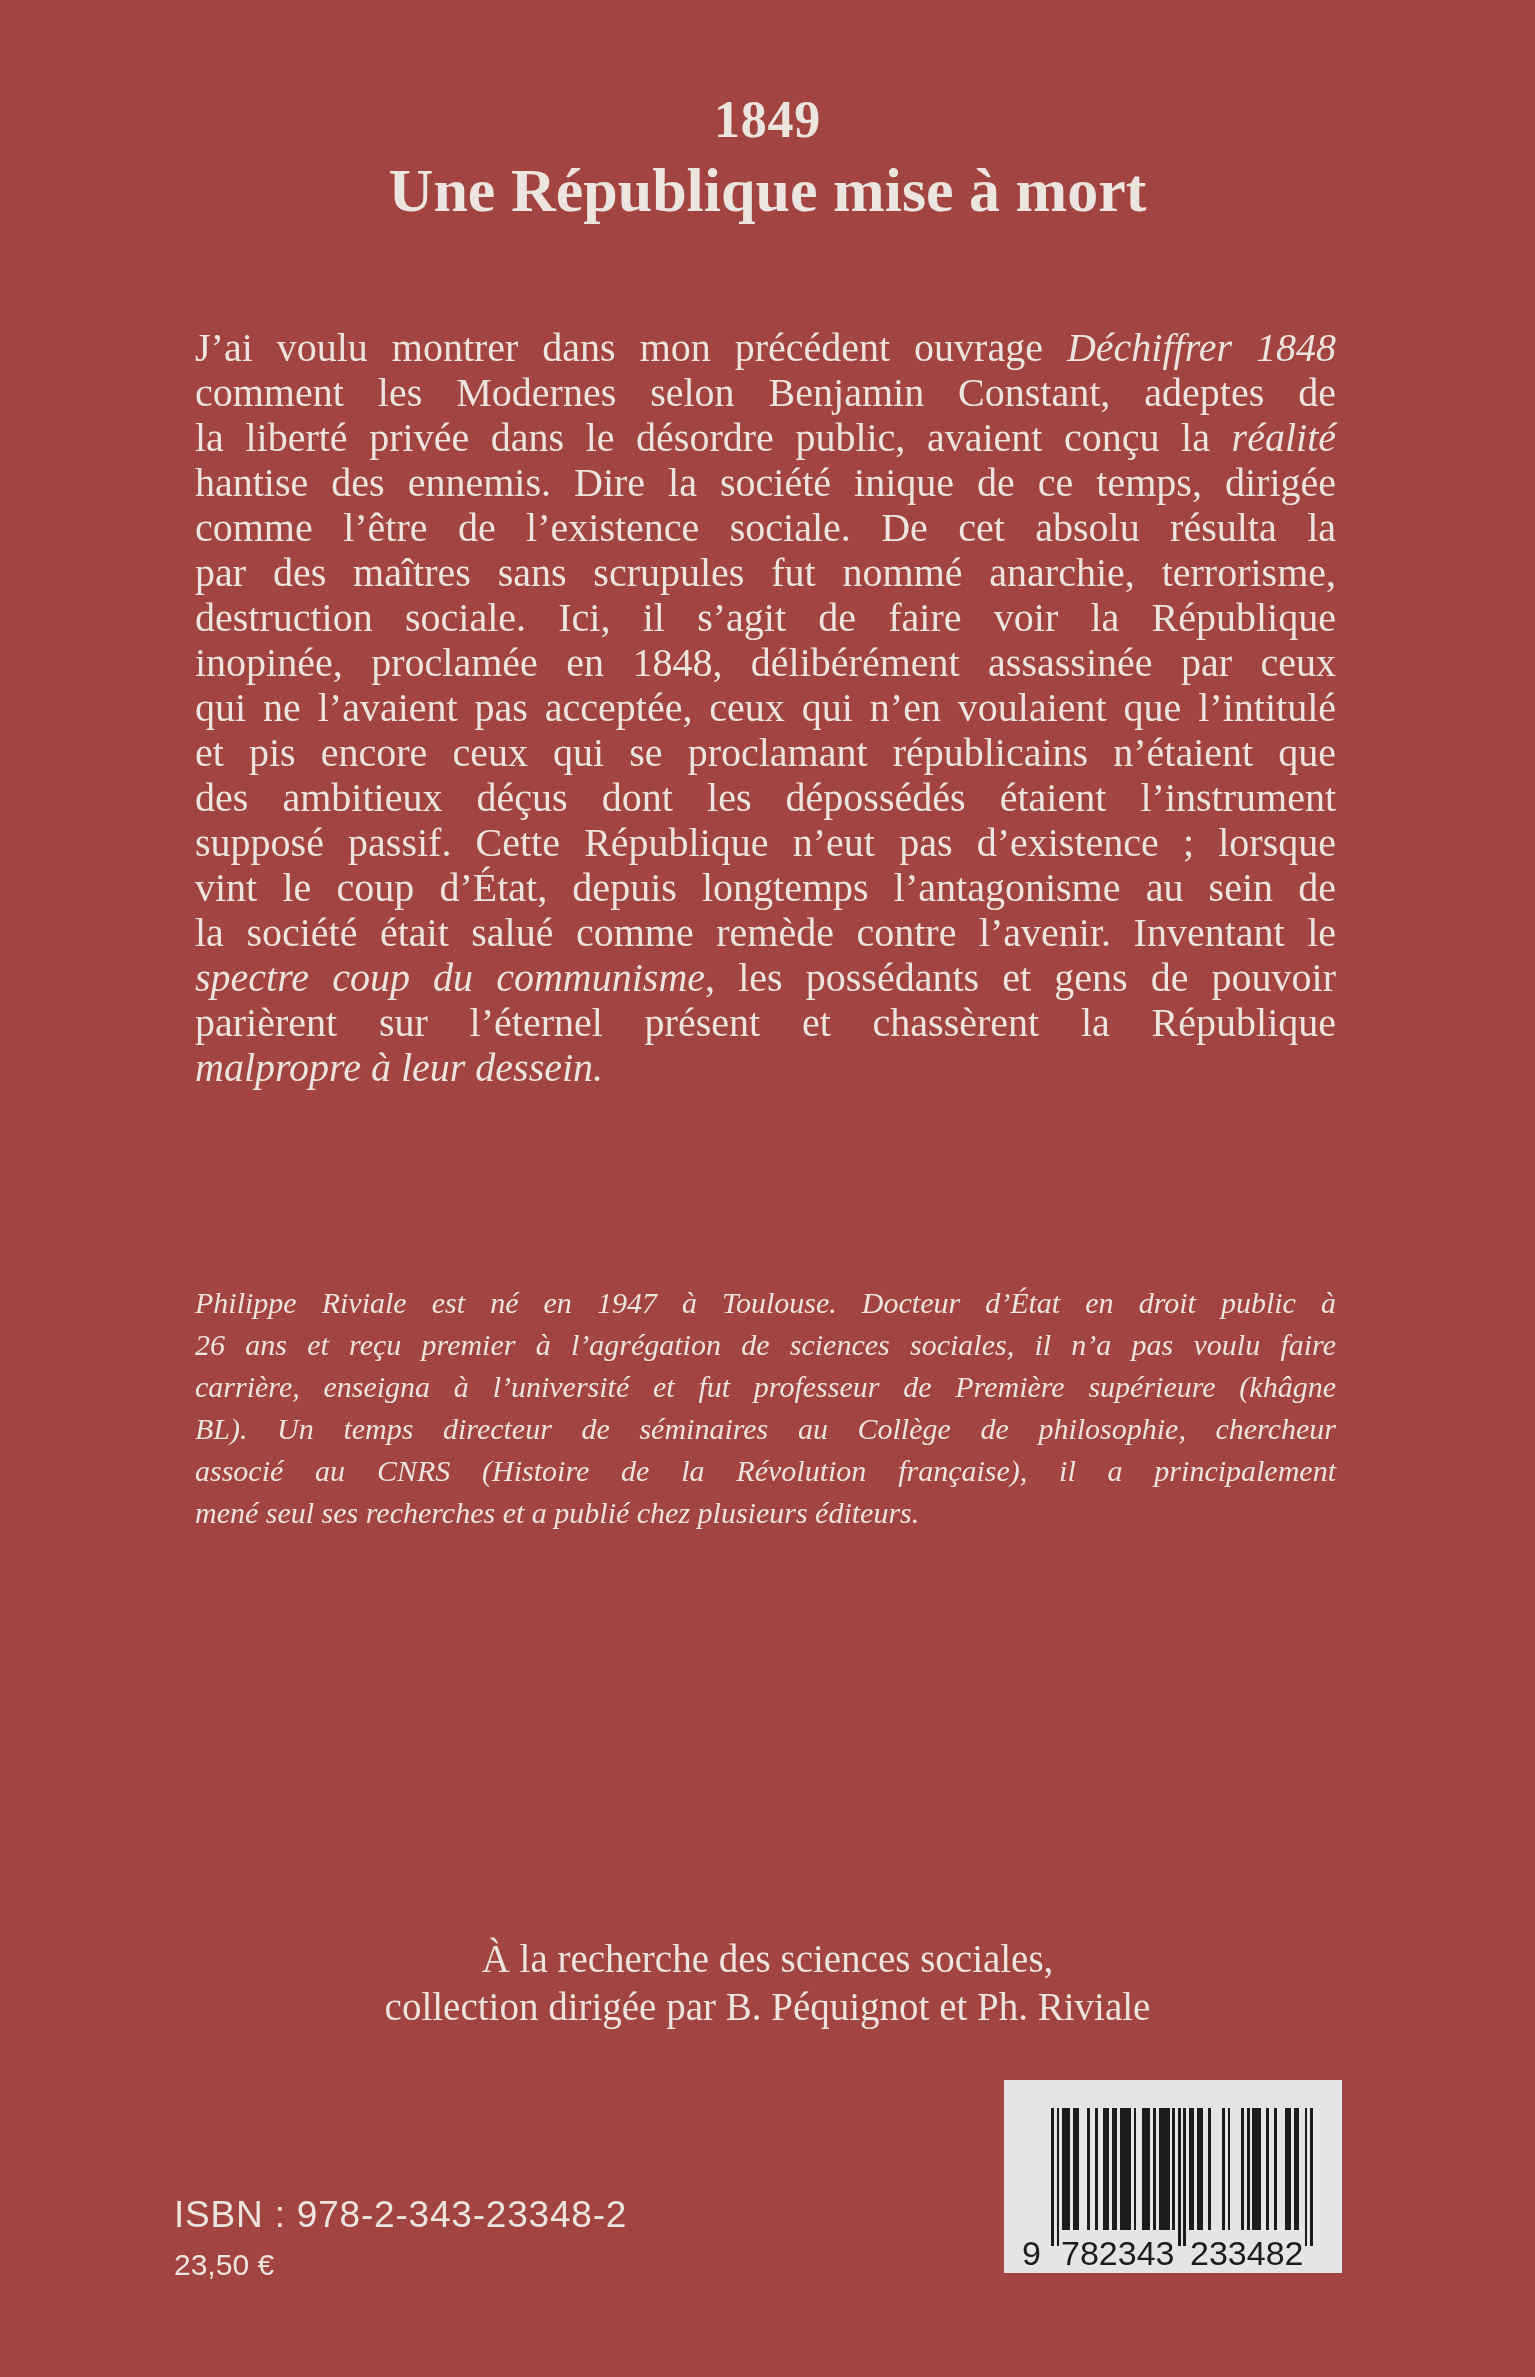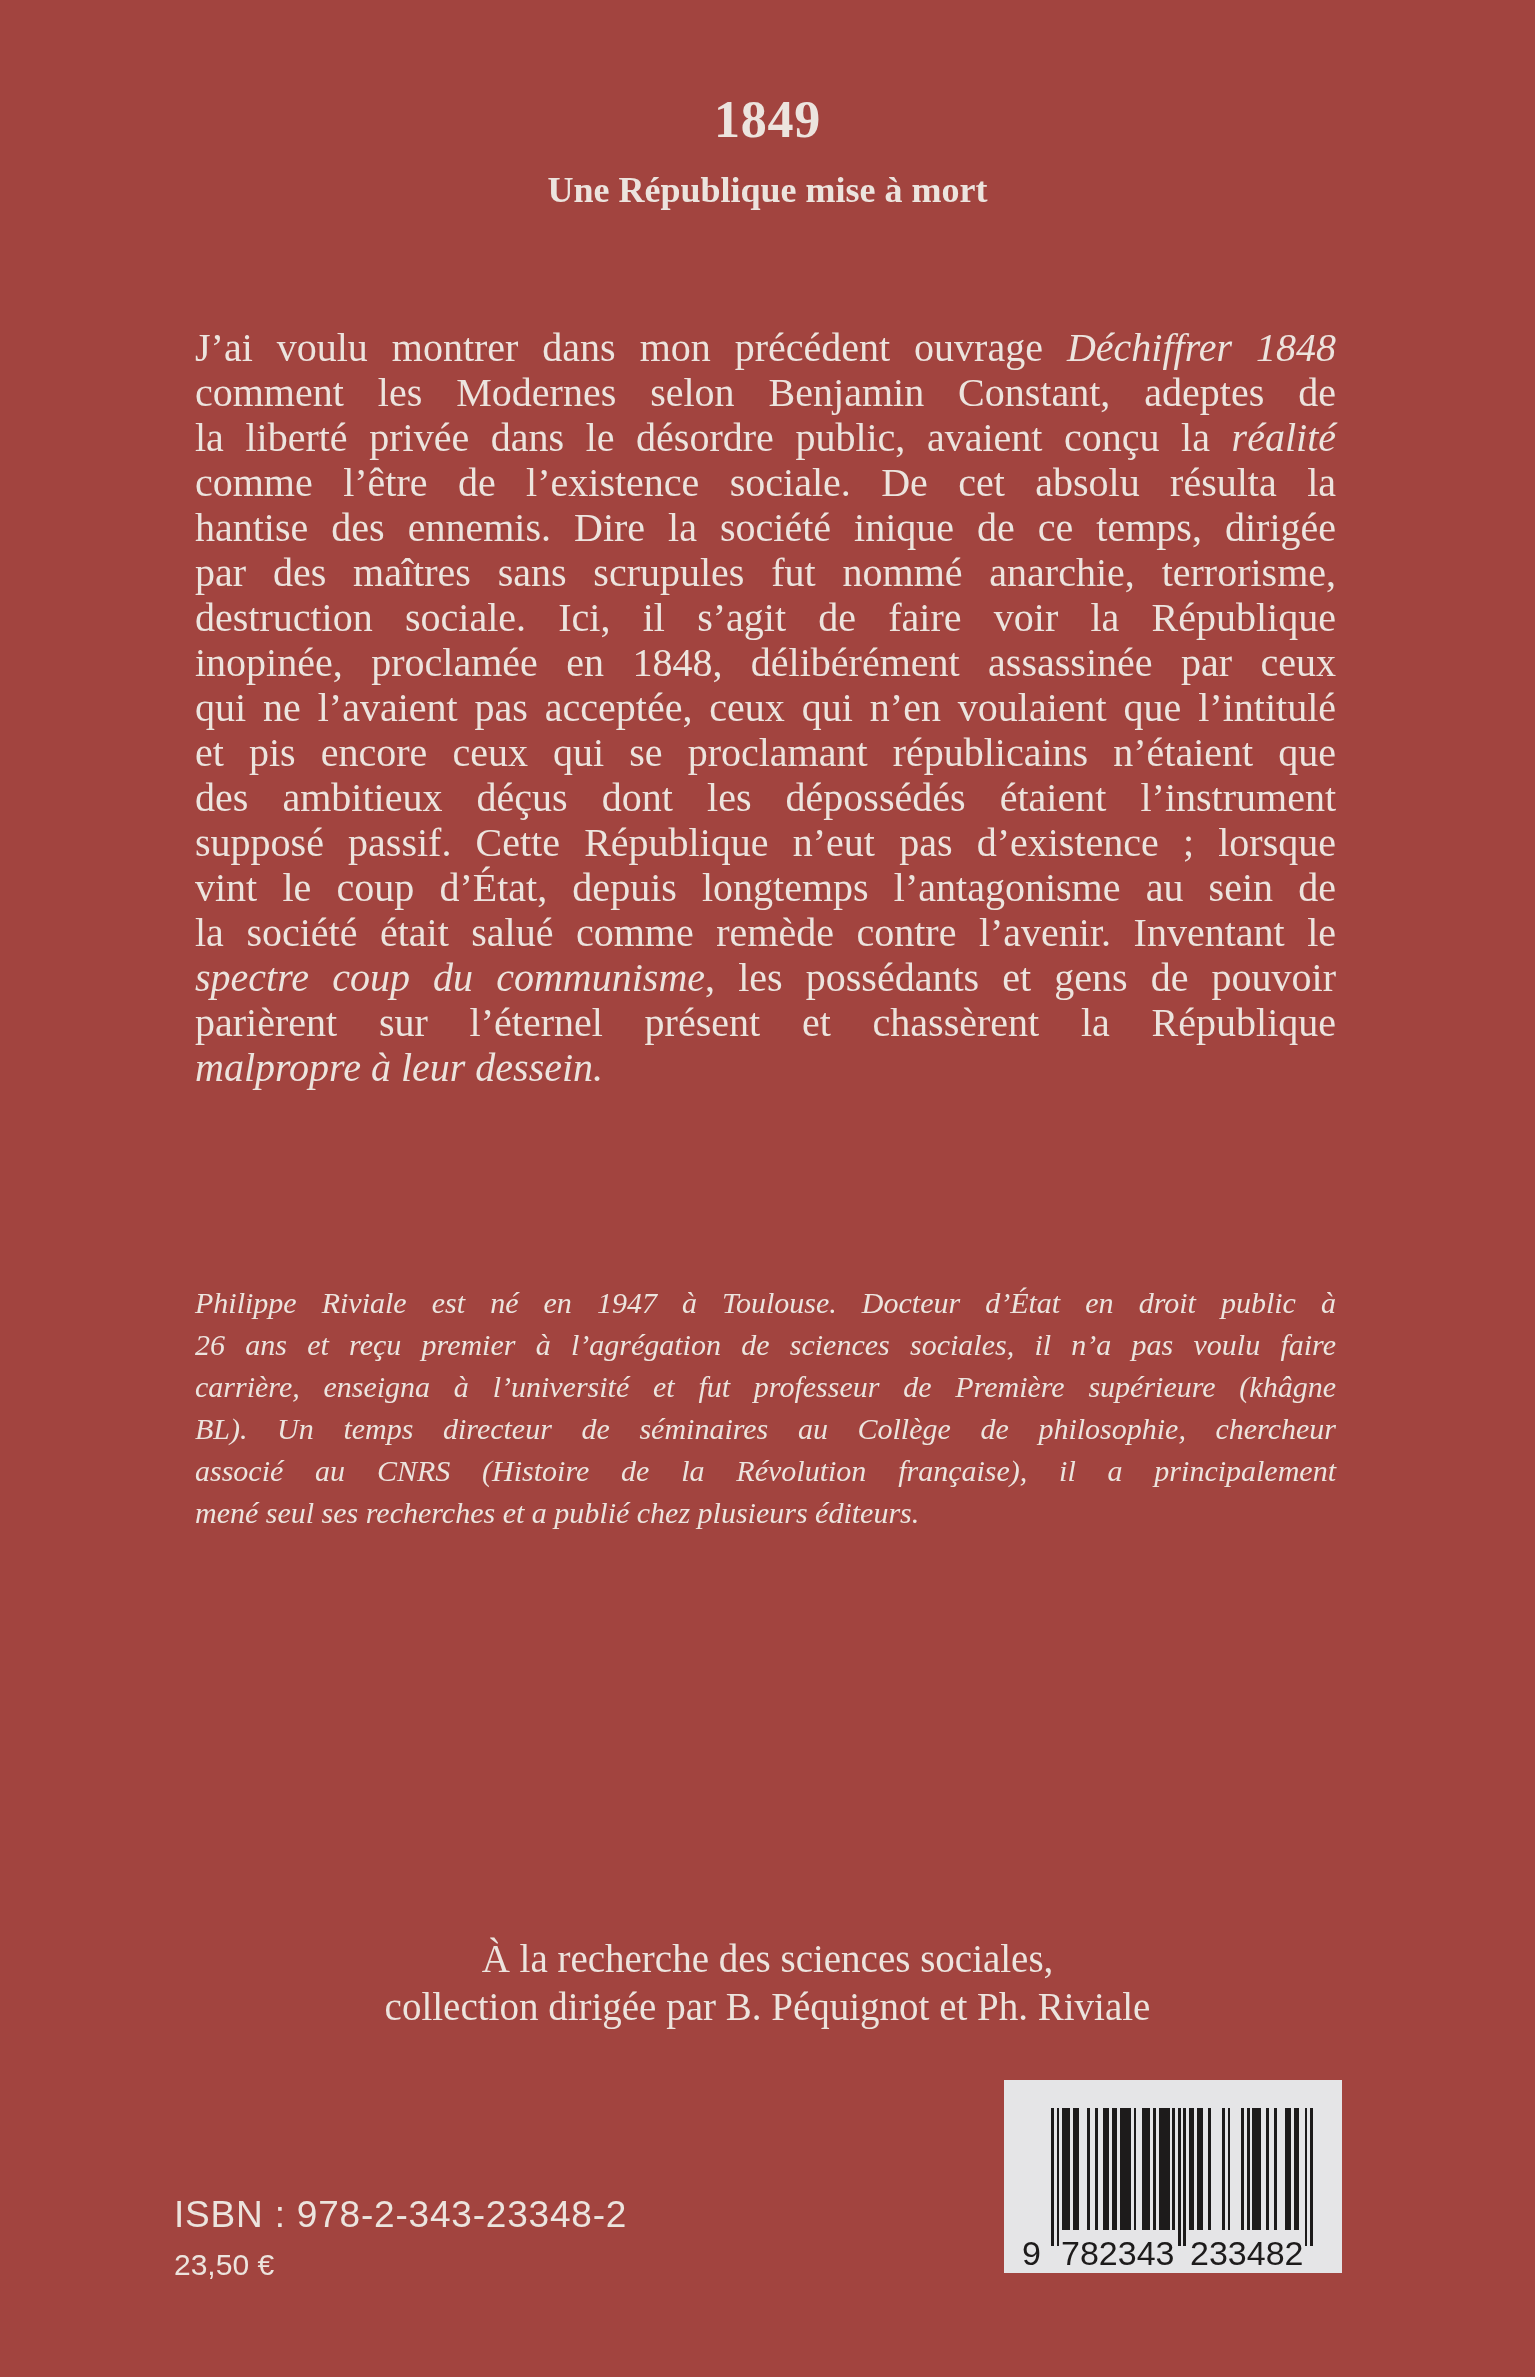--- a/index.html
+++ b/index.html
@@ -12,21 +12,21 @@
     font-family:"Liberation Serif","DejaVu Serif",serif;
     overflow:hidden;
   }
   .title-year{
     position:absolute;top:94px;left:0;width:100%;
     text-align:center;font-size:52px;font-weight:700;line-height:52px;
     letter-spacing:0.8px;
   }
   .title-sub{
     position:absolute;top:161px;left:0;width:100%;
-    text-align:center;font-size:36px;font-weight:700;line-height:59px;
+    text-align:center;font-size:62px;font-weight:700;line-height:59px;
   }
   .synopsis{
     position:absolute;top:325px;left:195px;width:1141px;
     font-size:40px;line-height:45px;
   }
   .bio{
     position:absolute;top:1282px;left:195px;width:1141px;
     font-size:30px;line-height:42px;font-style:italic;
   }
   .tline{ text-align:justify; text-align-last:justify; }
@@ -72,22 +72,22 @@
 
 <div class="page" style="background: rgb(162, 68, 63); color: rgb(236, 228, 222);">
 
   <div class="title-year">1849</div>
   <div class="title-sub">Une République mise à mort</div>
 
   <div class="synopsis">
       <div class="tline"><span>J’ai voulu montrer dans mon précédent ouvrage </span><span class="em">Déchiffrer 1848</span></div>
       <div class="tline"><span>comment les Modernes selon Benjamin Constant, adeptes de</span></div>
       <div class="tline"><span>la liberté privée dans le désordre public, avaient conçu la </span><span class="em">réalité</span></div>
+      <div class="tline"><span>hantise des ennemis. Dire la société inique de ce temps, dirigée</span></div>
       <div class="tline"><span>comme l’être de l’existence sociale. De cet absolu résulta la</span></div>
-      <div class="tline"><span>hantise des ennemis. Dire la société inique de ce temps, dirigée</span></div>
       <div class="tline"><span>par des maîtres sans scrupules fut nommé anarchie, terrorisme,</span></div>
       <div class="tline"><span>destruction sociale. Ici, il s’agit de faire voir la République</span></div>
       <div class="tline"><span>inopinée, proclamée en 1848, délibérément assassinée par ceux</span></div>
       <div class="tline"><span>qui ne l’avaient pas acceptée, ceux qui n’en voulaient que l’intitulé</span></div>
       <div class="tline"><span>et pis encore ceux qui se proclamant républicains n’étaient que</span></div>
       <div class="tline"><span>des ambitieux déçus dont les dépossédés étaient l’instrument</span></div>
       <div class="tline"><span>supposé passif. Cette République n’eut pas d’existence ; lorsque</span></div>
       <div class="tline"><span>vint le coup d’État, depuis longtemps l’antagonisme au sein de</span></div>
       <div class="tline"><span>la société était salué comme remède contre l’avenir. Inventant le</span></div>
       <div class="tline"><span class="em">spectre coup du communisme</span><span>, les possédants et gens de pouvoir</span></div>

